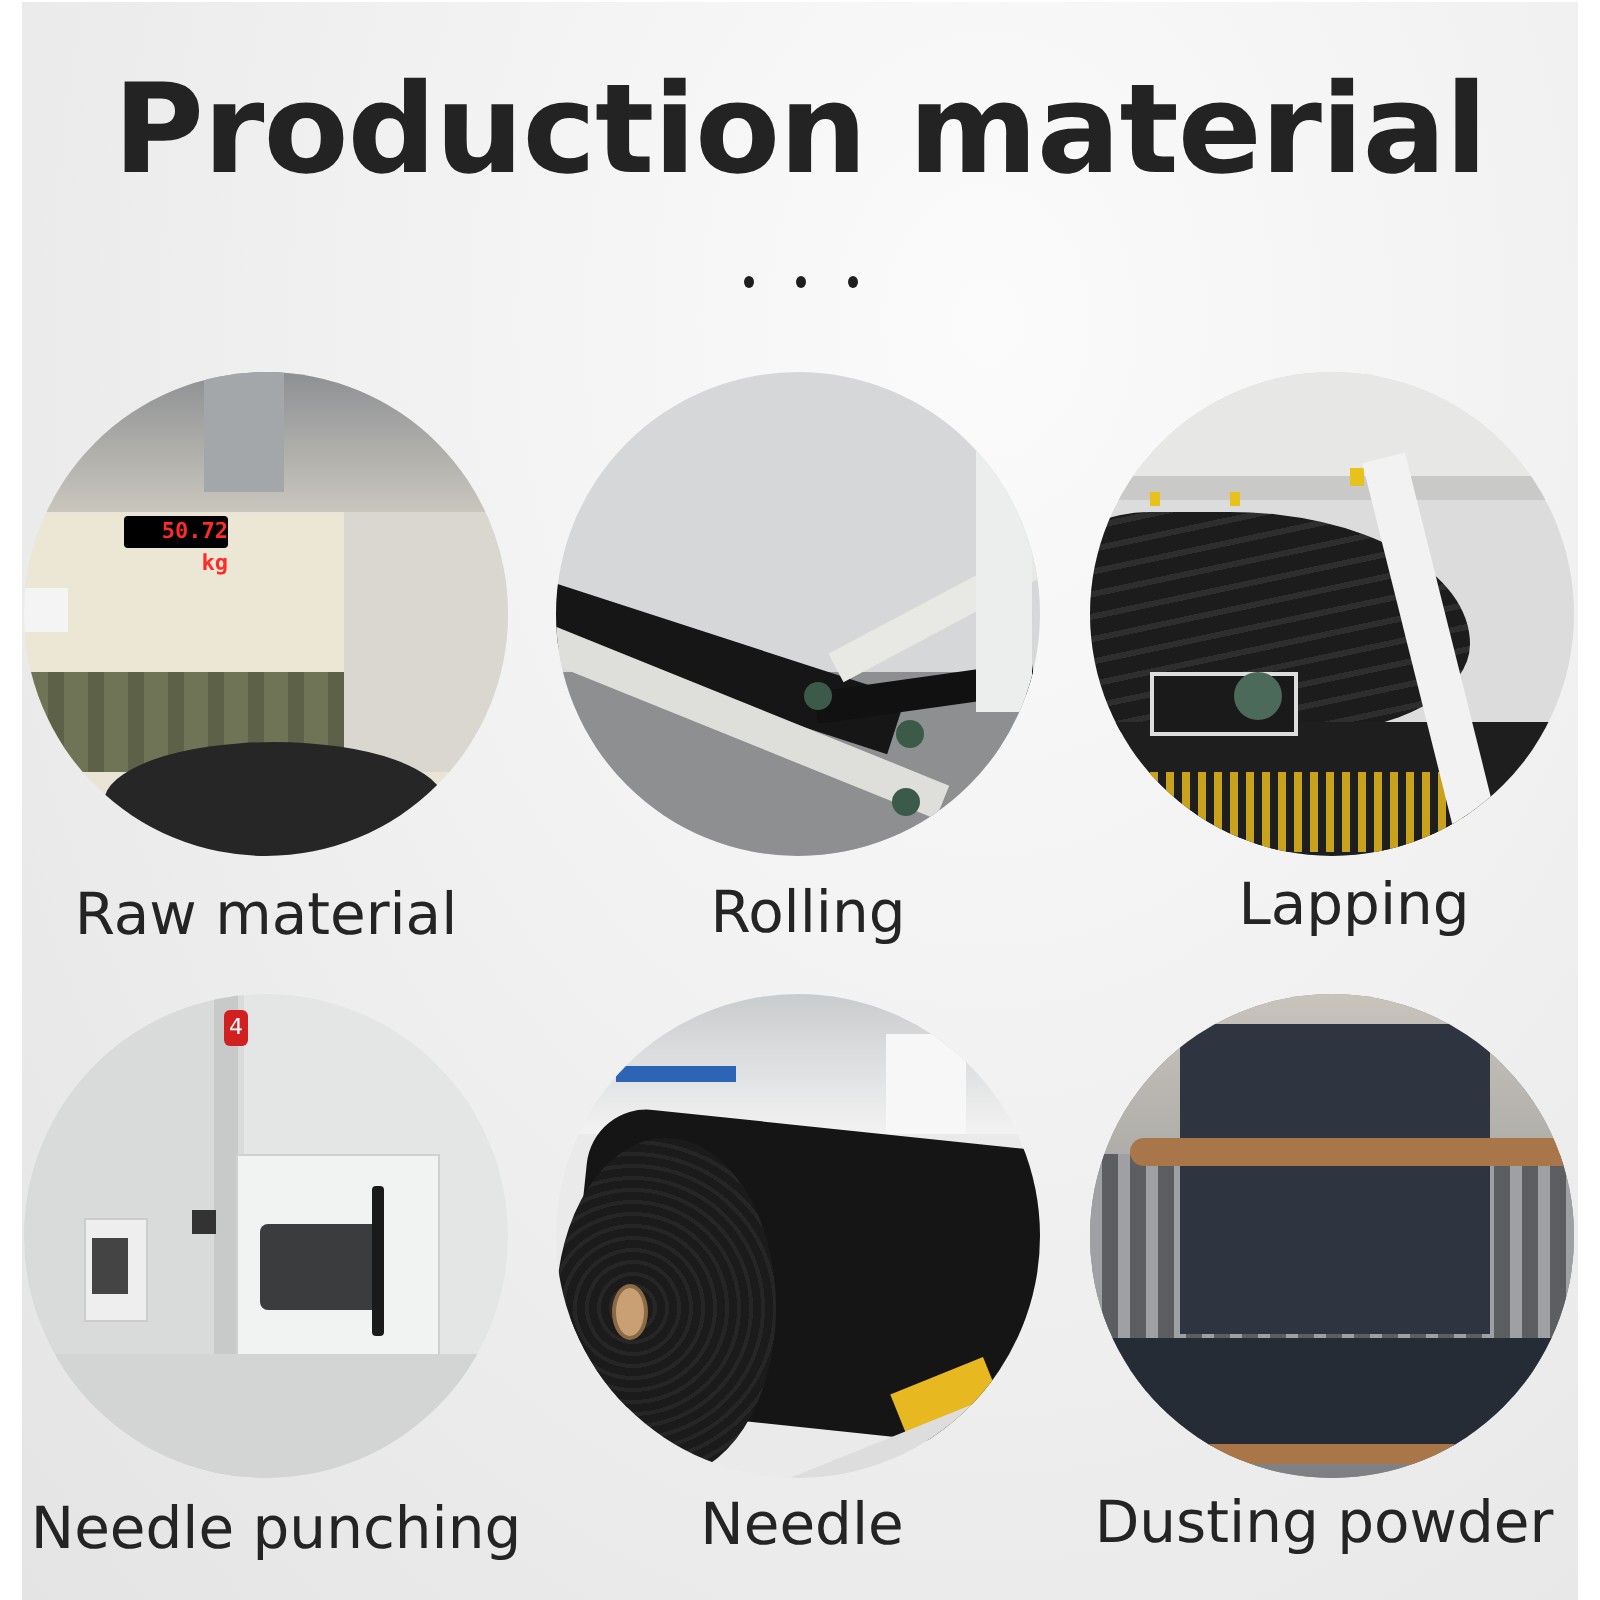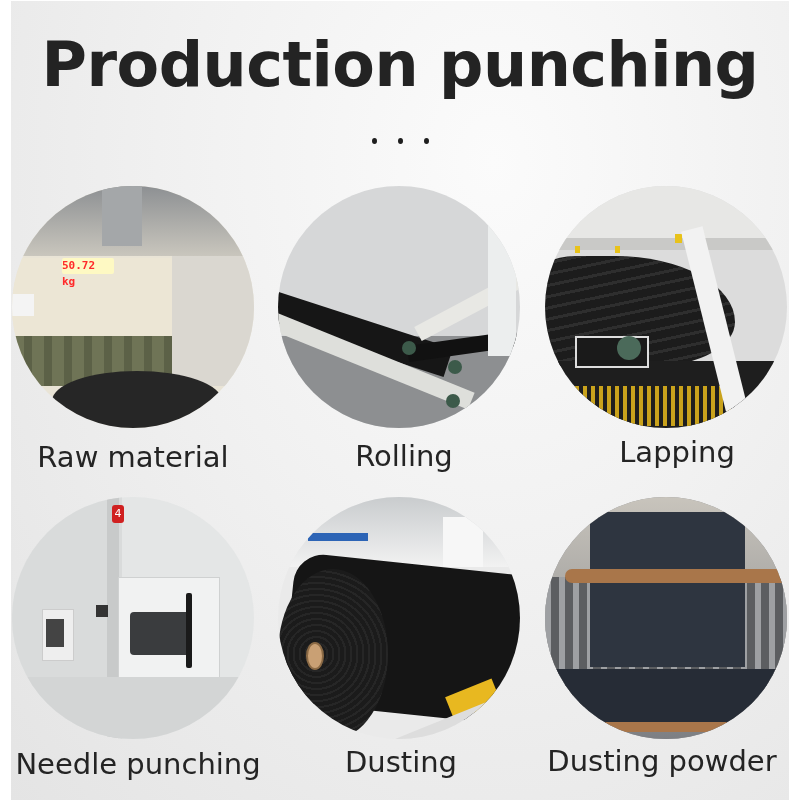--- a/index.html
+++ b/index.html
@@ -30,33 +30,33 @@
     position: absolute; font-size: 29px; color: #242424; text-align: center;
     width: 290px; white-space: nowrap;
   }
   .layer { position: absolute; }
 </style>
 </head>
 <body>
 
 <div class="panel"></div>
 
-<div class="title">Production punching</div>
+<div class="title">Production material</div>
 <div class="dots">
   <span></span>
   <span></span>
   <span></span>
 </div>
 
 <div class="circle" style="left:12px; top:186px; background:#e9e4d6;">
   <div class="layer" style="left:0;top:0;width:242px;height:70px;background:linear-gradient(#8d9093,#c9c6bd);"></div>
   <div class="layer" style="left:90px;top:0;width:40px;height:60px;background:#a4a7a9;"></div>
   <div class="layer" style="left:0;top:72px;width:160px;height:80px;background:#ece6d5;"></div>
   <div class="layer" style="left:160px;top:70px;width:82px;height:130px;background:#dad7d0;"></div>
-  <div class="layer" style="left:50px;top:72px;width:52px;height:16px;background:#fef9c3;border-radius:2px;color:#ff2a2a;font-size:11px;font-weight:bold;text-align:left;line-height:16px;font-family:'DejaVu Sans Mono',monospace;"><span>50.72 kg</span></div>
+  <div class="layer" style="left:50px;top:72px;width:52px;height:16px;background:#000000;border-radius:2px;color:#ff2a2a;font-size:11px;font-weight:bold;text-align:right;line-height:16px;font-family:'DejaVu Sans Mono',monospace;"><span>50.72 kg</span></div>
   <div class="layer" style="left:0;top:150px;width:160px;height:50px;background:repeating-linear-gradient(90deg,#6f7456 0 12px,#5c6147 12px 20px);"></div>
   <div class="layer" style="left:40px;top:185px;width:170px;height:60px;border-radius:50% 50% 0 0;background:#262626;"></div>
   <div class="layer" style="left:0;top:108px;width:22px;height:22px;background:#f4f4f4;"></div>
 </div>
 
 <div class="circle" style="left:278px; top:186px; background:#d6d7d8;">
   <div class="layer" style="left:0;top:150px;width:242px;height:92px;background:#8d8f91;"></div>
   <div class="layer" style="left:-20px;top:100px;width:200px;height:30px;background:#161616;transform:rotate(18deg);transform-origin:left;"></div>
   <div class="layer" style="left:-20px;top:120px;width:230px;height:18px;background:#dedfdb;transform:rotate(22deg);transform-origin:left;"></div>
   <div class="layer" style="left:140px;top:140px;width:120px;height:16px;background:#e8e8e4;transform:rotate(-28deg);transform-origin:left;"></div>
@@ -111,14 +111,14 @@
   <div class="layer" style="left:45px;top:15px;width:155px;height:155px;background:#2e3540;"></div>
   <div class="layer" style="left:20px;top:72px;width:225px;height:14px;background:#a9764a;border-radius:7px;"></div>
   <div class="layer" style="left:0;top:172px;width:242px;height:54px;background:#262c36;"></div>
   <div class="layer" style="left:0;top:225px;width:242px;height:10px;background:#a9764a;"></div>
 </div>
 
 <div class="label" style="left:-12px; top:440px;">Raw material</div>
 <div class="label" style="left:259px; top:439px;">Rolling</div>
 <div class="label" style="left:532px; top:435px;">Lapping</div>
 <div class="label" style="left:-7px; top:747px;">Needle punching</div>
-<div class="label" style="left:256px; top:745px;">Dusting</div>
+<div class="label" style="left:256px; top:745px;">Needle</div>
 <div class="label" style="left:517px; top:744px;">Dusting powder</div>
 
 </body></html>

